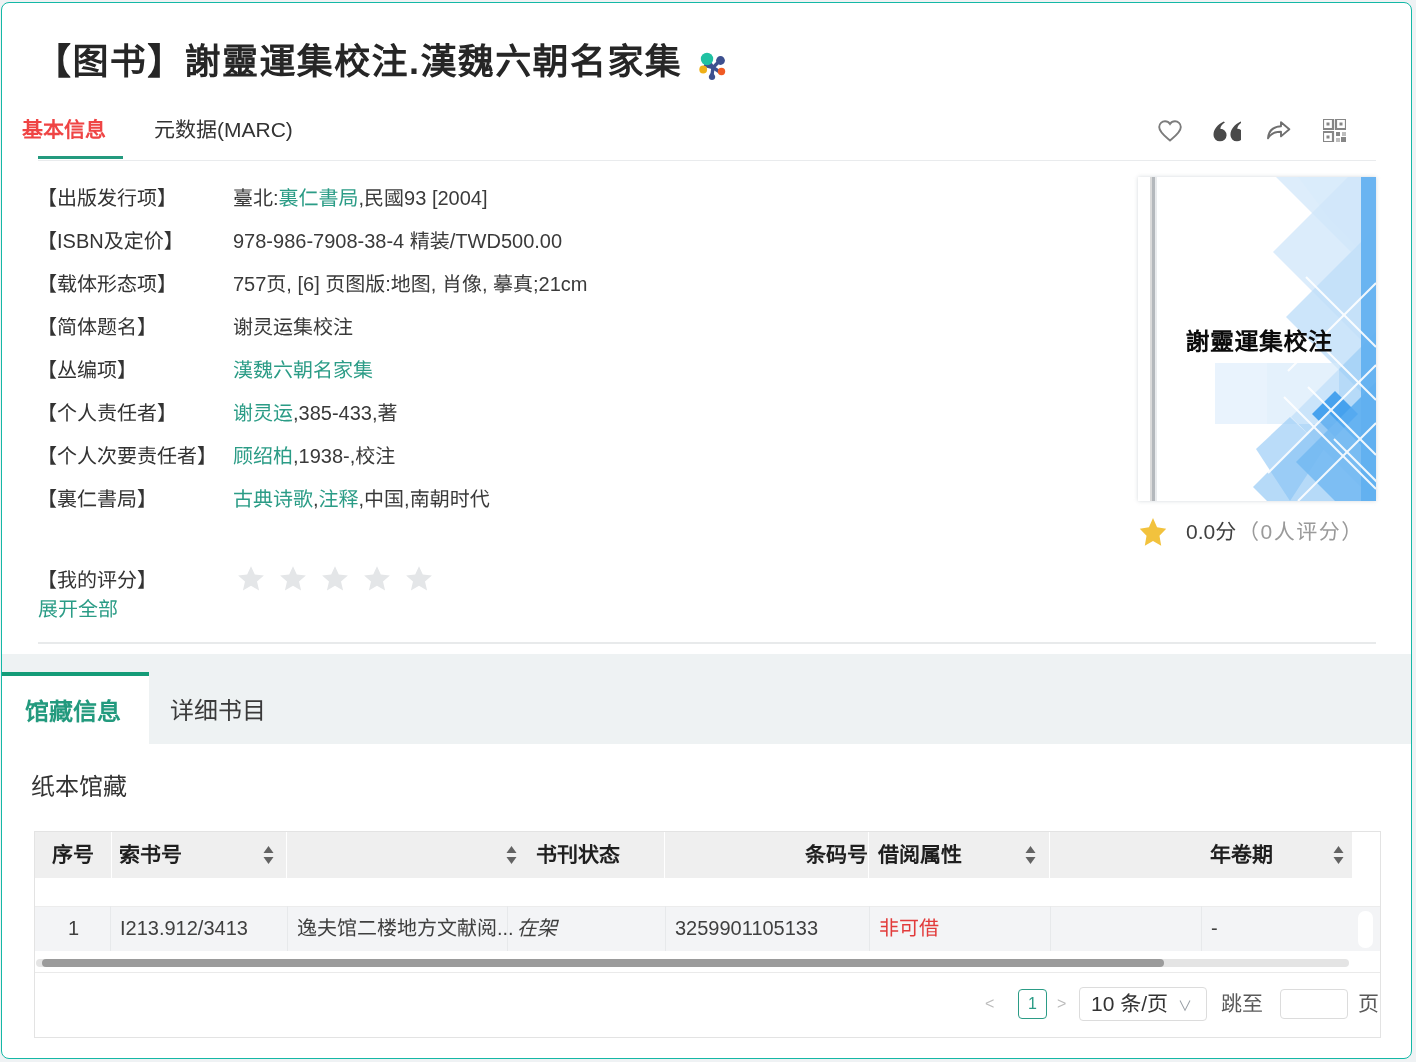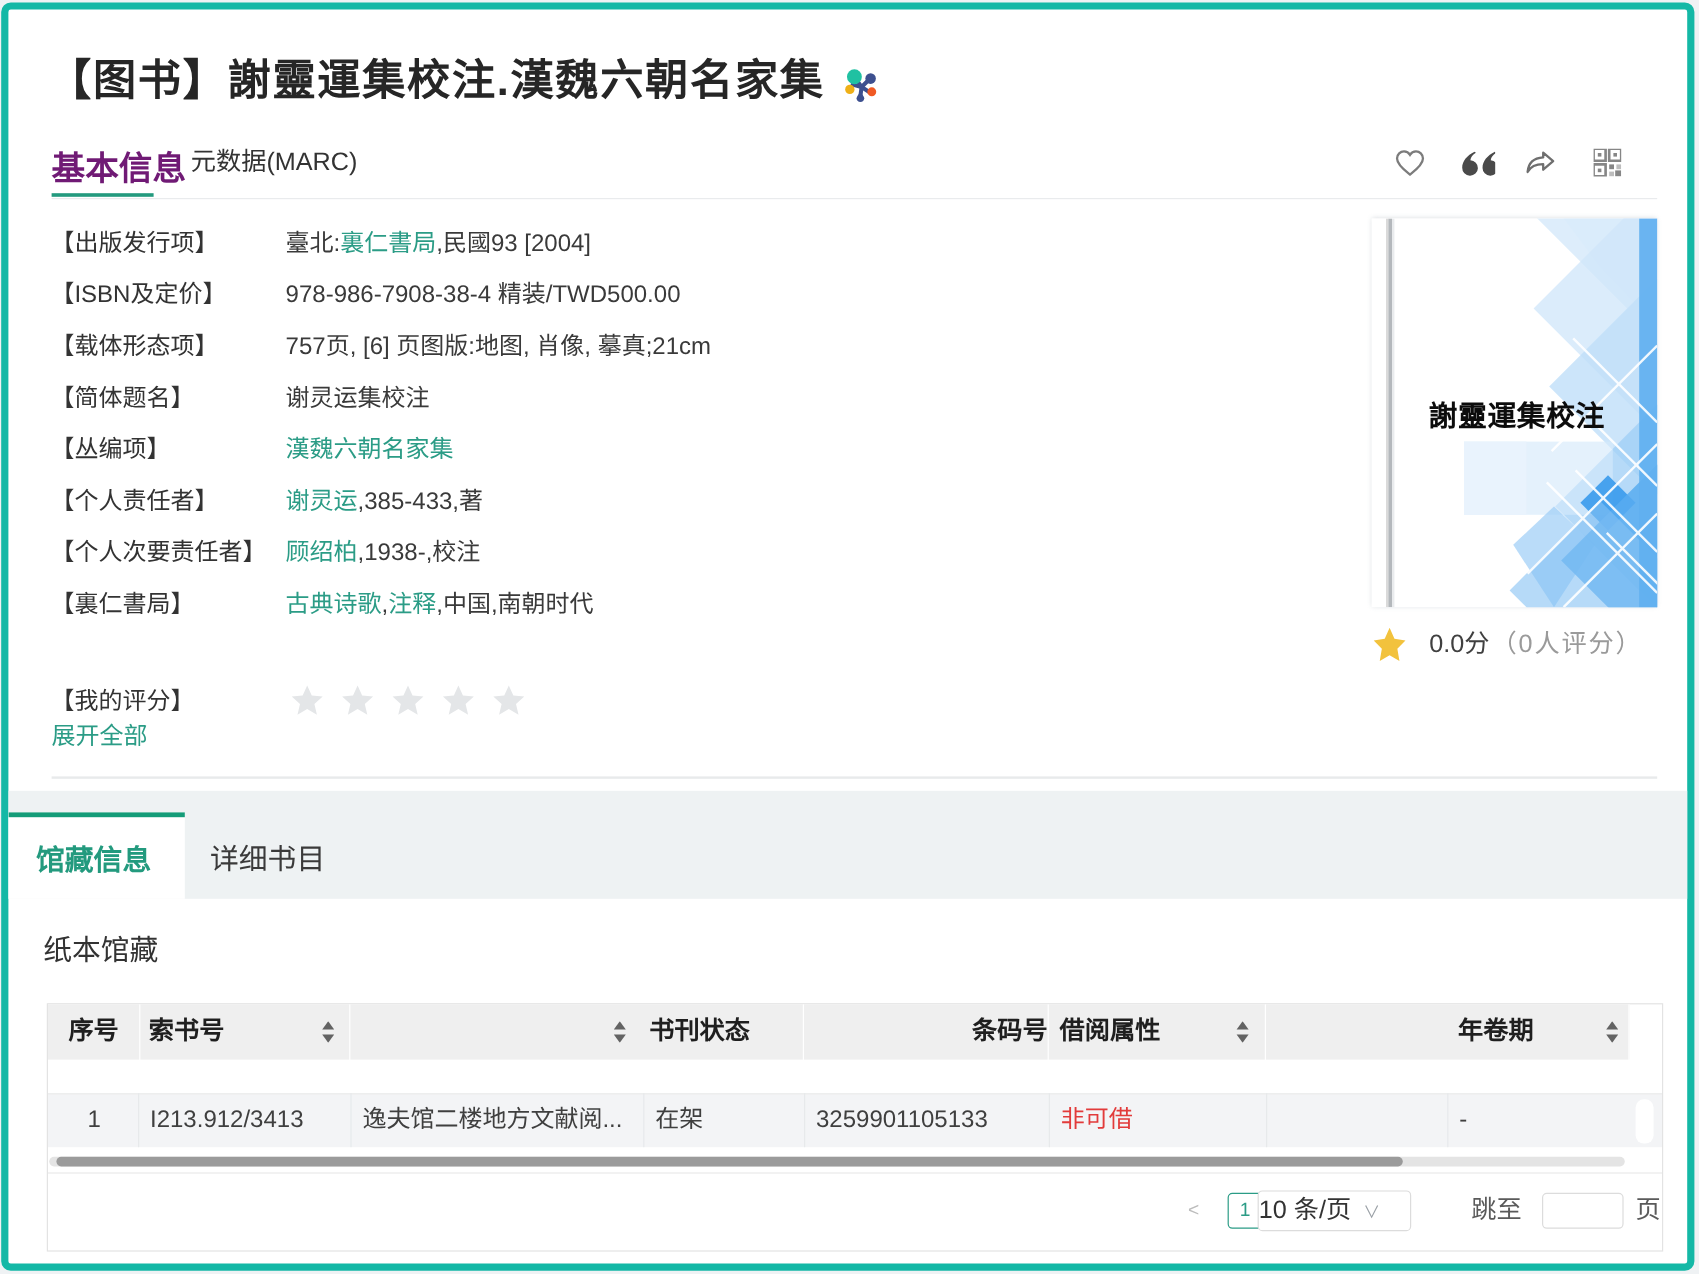--- a/index.html
+++ b/index.html
@@ -1,24 +1,24 @@
 <!DOCTYPE html>
 <html lang="zh-CN"><head>
 <meta charset="utf-8">
 <title>图书详情</title>
 <style>
 *{box-sizing:border-box;margin:0;padding:0;}
 html,body{width:1416px;height:1062px;overflow:hidden;}
 body{background:#eff2f4;font-family:"Liberation Sans",sans-serif;color:#333;}
-#card{position:absolute;left:1px;top:2px;width:1411px;height:1057px;background:#fff;border:6px solid #14b8a6;border-radius:8px;overflow:hidden;}
+#card{position:absolute;left:1px;top:2px;width:1411px;height:1057px;background:#fff;border:1px solid #14b8a6;border-radius:8px;overflow:hidden;}
 .abs{position:absolute;}
 
 #title{left:33px;top:29px;font-size:36px;font-weight:700;color:#262626;letter-spacing:1.4px;white-space:nowrap;}
 #title svg{vertical-align:-2px;margin-left:10px;}
-.tab1-act{left:36px;top:110px;font-size:28px;font-weight:700;color:#701a75;}
+.tab1-act{left:20px;top:110px;font-size:21px;font-weight:700;color:#ef4444;}
 .tab1-in{left:152px;top:110px;font-size:21px;color:#333;}
 #tab1-bar{left:36px;top:153px;width:85px;height:3px;background:#239a7e;}
 #tab1-line{left:36px;top:157px;width:1338px;height:1px;background:#e9ebed;}
 #details{left:35px;top:174px;}
 .drow{height:43px;line-height:43px;font-size:20px;white-space:nowrap;}
 .dlab{display:inline-block;width:196px;color:#333;vertical-align:top;}
 .dval{color:#3a3a3a;}
 a.g{color:#2b9c86;text-decoration:none;}
 #expand{left:36px;top:594px;font-size:20px;line-height:24px;color:#2b9c86;}
 #myrate-lab{left:35px;top:563px;font-size:20px;line-height:28px;color:#333;}
@@ -45,21 +45,21 @@
 .td{position:absolute;top:0;height:45px;line-height:45px;font-size:20px;color:#3f3f3f;padding-left:9px;border-left:1px solid #e7e9eb;white-space:nowrap;overflow:hidden;}
 .td.c{text-align:center;padding-left:0;}
 #vthumb{position:absolute;left:1323px;top:79px;width:15px;height:37px;background:#fff;border-radius:7px;}
 #htrack{position:absolute;left:1px;top:127px;width:1313px;height:8px;background:#e4e4e4;border-radius:4px;}
 #hthumb{position:absolute;left:7px;top:127px;width:1122px;height:8px;background:#9b9b9b;border-radius:4px;}
 #tline{position:absolute;left:0;top:140px;width:1345px;height:1px;background:#eaeaea;}
 
 .pg{position:absolute;top:157px;height:30px;}
 .pgarrow{font-size:16px;color:#bcbcbc;line-height:30px;}
 #pgnum{left:983px;width:29px;border:1px solid #2b9c86;border-radius:4px;color:#2b9c86;font-size:16px;text-align:center;line-height:28px;background:#fff;}
-#pgsel{left:1008px;top:155px;height:34px;width:128px;border:1px solid #dcdcdc;border-radius:4px;background:#fff;font-size:21px;color:#333;line-height:32px;}
+#pgsel{left:1044px;top:155px;height:34px;width:128px;border:1px solid #dcdcdc;border-radius:4px;background:#fff;font-size:21px;color:#333;line-height:32px;padding-left:11px;}
 #pgsel .car{color:#9aa0a6;font-size:14px;margin-left:10px;}
 #jump{left:1186px;font-size:21px;color:#5a5a5a;line-height:30px;}
 #pginp{left:1245px;width:68px;height:30px;border:1px solid #dcdcdc;border-radius:4px;background:#fff;}
 #pgye{left:1323px;font-size:21px;color:#5a5a5a;line-height:30px;}
 </style>
 </head>
 <body>
 <div id="card">
 
   <div class="abs" id="title">【图书】謝靈運集校注.漢魏六朝名家集<svg width="29" height="30" viewBox="0 0 29 30" style="margin-left:15px;vertical-align:-7px">
@@ -197,21 +197,21 @@
         <path d="M5.5 18l5-7h-10z" fill="#636363"></path>
       </svg>
     <svg class="sorter" style="left:1298px" width="11" height="18" viewBox="0 0 11 18">
         <path d="M5.5 0l5 7h-10z" fill="#636363"></path>
         <path d="M5.5 18l5-7h-10z" fill="#636363"></path>
       </svg>
     <div id="trow"></div>
     <div class="td c" style="left:0;top:74px;width:77px;border-left:none;">1</div>
     <div class="td" style="left:75px;top:74px;width:177px;">I213.912/3413</div>
     <div class="td" style="left:252px;top:74px;width:240px;">逸夫馆二楼地方文献阅...</div>
-    <div class="td" style="left:496px;top:74px;width:138px;">在架</div>
+    <div class="td" style="left:472px;top:74px;width:138px;font-style:italic;">在架</div>
     <div class="td" style="left:630px;top:74px;width:204px;">3259901105133</div>
     <div class="td" style="left:834px;top:74px;width:181px;color:#e23b3b;">非可借</div>
     <div class="td" style="left:1015px;top:74px;width:151px;">&nbsp;</div>
     <div class="td" style="left:1166px;top:74px;width:152px;">-</div>
     <div id="vthumb"></div>
     <div id="htrack"></div>
     <div id="hthumb"></div>
     <div id="tline"></div>
 
     <div class="pg pgarrow" style="left:950px">&lt;</div>

